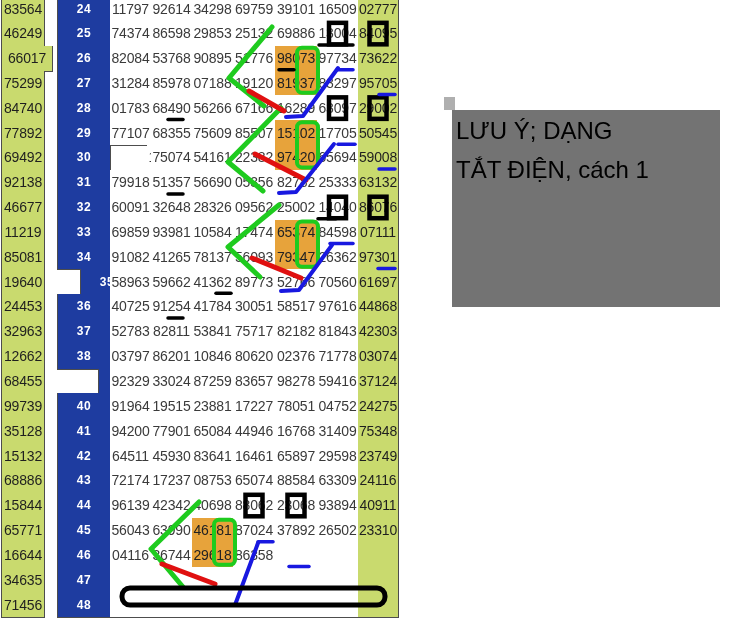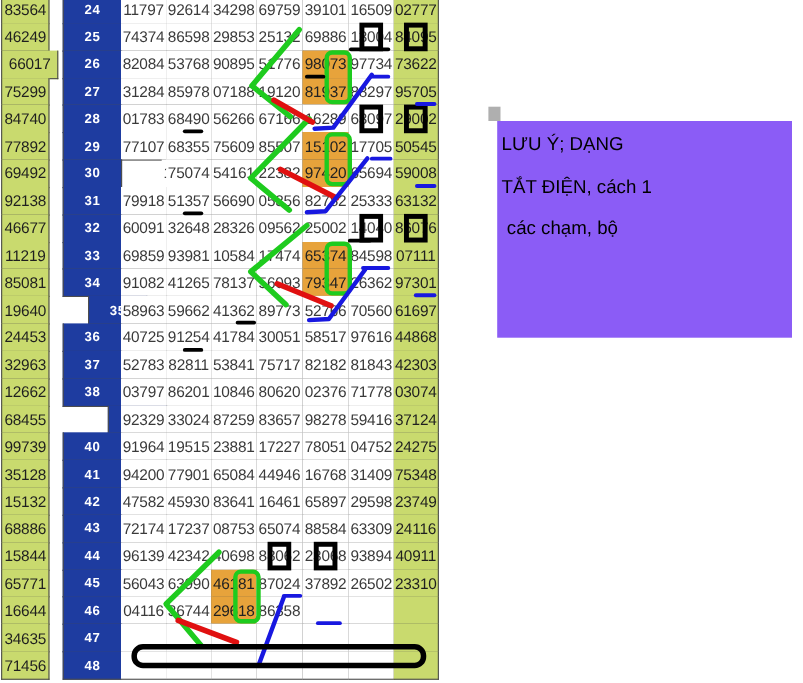--- a/index.html
+++ b/index.html
@@ -7,22 +7,22 @@
          font-family:"Liberation Sans", sans-serif;}
   .cell{position:absolute;box-sizing:border-box;display:flex;align-items:center;justify-content:center;
         font-size:14px;color:#3a3a3a;letter-spacing:-0.2px;border-right:1px solid #4d4d4d;border-bottom:1px solid #4d4d4d;
         background:#fff;white-space:pre;}
   .cell.edgeL{border-left:1px solid #4d4d4d;}
   .cell.edgeT{border-top:1px solid #4d4d4d;}
   .cell.greenA,.cell.greenB{background:#c9da6e;color:#1f1f1f;}
   .cell.hdr{background:#1e3ca0;color:#ffffff;font-weight:bold;font-size:12px;letter-spacing:0.5px;}
   .cell.orange{background:#e7a33b;color:#222;}
   #overlay{position:absolute;left:0;top:0;z-index:6;pointer-events:none;}
-  .note{position:absolute;left:452px;top:110px;width:268px;height:197px;background:#8b5cf6;z-index:3;
-        font-size:17px;line-height:38.5px;color:#000;padding:2px 16px 0 4px;box-sizing:border-box;}
+  .note{position:absolute;left:452px;top:110px;width:268px;height:197px;background:#737373;z-index:3;
+        font-size:24px;line-height:38.5px;color:#000;padding:2px 16px 0 4px;box-sizing:border-box;}
   .note div{white-space:pre;}
   .graysq{position:absolute;left:444px;top:97px;width:11px;height:13px;background:#afafaf;z-index:2;}
 </style>
 </head>
 <body>
 
 <div class="stage">
   <div id="grid">
       <div class="cell greenA edgeL edgeT" style="left: 1px; top: -4px; width: 44px; height: 25.84px;">83564</div>
       <div class="cell hdr edgeL edgeT" style="left: 57px; top: -4px; width: 54px; height: 25.84px;">24</div>
@@ -181,21 +181,21 @@
       <div class="cell hdr edgeL" style="left: 57px; top: 418.28px; width: 54px; height: 25.84px;">41</div>
       <div class="cell" style="left: 110px; top: 418.28px; width: 42px; height: 25.84px;">94200</div>
       <div class="cell" style="left: 151px; top: 418.28px; width: 42px; height: 25.84px;">77901</div>
       <div class="cell" style="left: 192px; top: 418.28px; width: 42px; height: 25.84px;">65084</div>
       <div class="cell" style="left: 233px; top: 418.28px; width: 43px; height: 25.84px;">44946</div>
       <div class="cell" style="left: 275px; top: 418.28px; width: 43px; height: 25.84px;">16768</div>
       <div class="cell" style="left: 317px; top: 418.28px; width: 42px; height: 25.84px;">31409</div>
       <div class="cell greenB" style="left: 358px; top: 418.28px; width: 41px; height: 25.84px;">75348</div>
       <div class="cell greenA edgeL" style="left: 1px; top: 443.12px; width: 44px; height: 25.84px;">15132</div>
       <div class="cell hdr edgeL" style="left: 57px; top: 443.12px; width: 54px; height: 25.84px;">42</div>
-      <div class="cell" style="left: 110px; top: 443.12px; width: 42px; height: 25.84px;">47582</div>
+      <div class="cell" style="left: 110px; top: 443.12px; width: 42px; height: 25.84px;">64511</div>
       <div class="cell" style="left: 151px; top: 443.12px; width: 42px; height: 25.84px;">45930</div>
       <div class="cell" style="left: 192px; top: 443.12px; width: 42px; height: 25.84px;">83641</div>
       <div class="cell" style="left: 233px; top: 443.12px; width: 43px; height: 25.84px;">16461</div>
       <div class="cell" style="left: 275px; top: 443.12px; width: 43px; height: 25.84px;">65897</div>
       <div class="cell" style="left: 317px; top: 443.12px; width: 42px; height: 25.84px;">29598</div>
       <div class="cell greenB" style="left: 358px; top: 443.12px; width: 41px; height: 25.84px;">23749</div>
       <div class="cell greenA edgeL" style="left: 1px; top: 467.96px; width: 44px; height: 25.84px;">68886</div>
       <div class="cell hdr edgeL" style="left: 57px; top: 467.96px; width: 54px; height: 25.84px;">43</div>
       <div class="cell" style="left: 110px; top: 467.96px; width: 42px; height: 25.84px;">72174</div>
       <div class="cell" style="left: 151px; top: 467.96px; width: 42px; height: 25.84px;">17237</div>
@@ -292,15 +292,14 @@
       <polyline points="281,291 299,290 332,245" fill="none" stroke="#1818e0" stroke-width="4" stroke-linecap="round" stroke-linejoin="round"></polyline>
       <polyline points="235,605 258,543" fill="none" stroke="#1818e0" stroke-width="4" stroke-linecap="round" stroke-linejoin="round"></polyline>
       <rect x="122" y="588" width="263" height="17" rx="8" fill="none" stroke="#000000" stroke-width="5"></rect>
     </svg>
 
   <div class="graysq"></div>
 
   <div class="note">
     <div>LƯU Ý; DẠNG</div>
     <div>TẮT ĐIỆN, cách 1</div>
-    <div> các chạm, bộ</div>
   </div>
 </div>
 
 </body></html>

